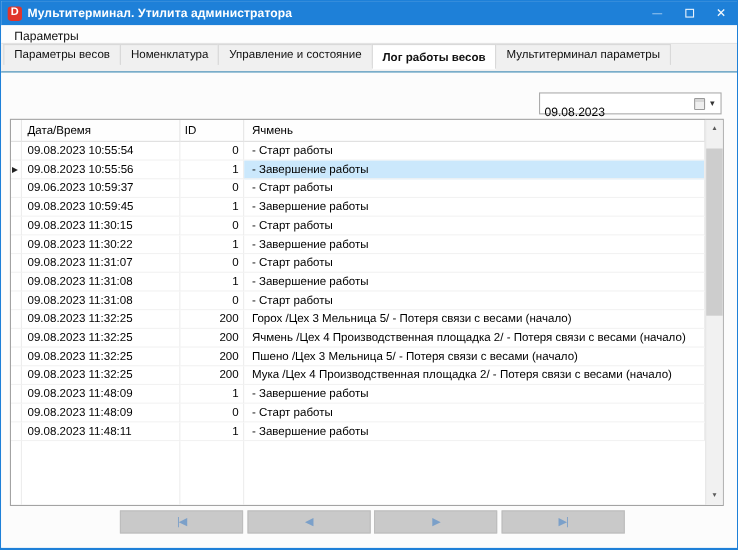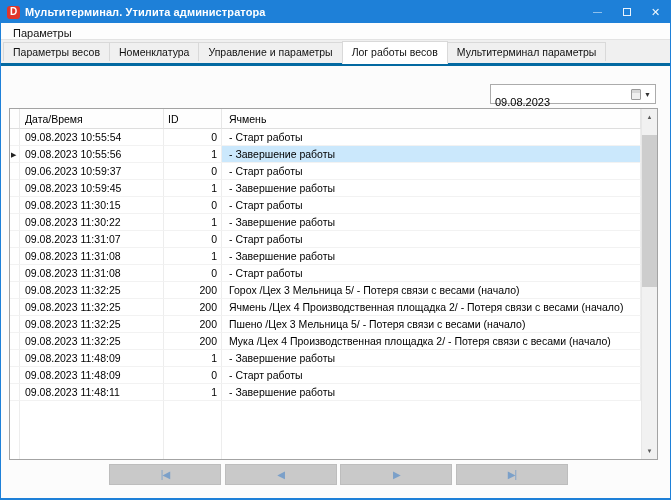--- a/index.html
+++ b/index.html
@@ -31,31 +31,32 @@
 
   
   .menubar{
     height:17px; background:#fdfdfd; border-bottom:1px solid #e3e3e3;
     display:flex; align-items:flex-end; padding-left:8px; flex:0 0 auto;
   }
   .menu-item{ font-size:11px; color:#111; padding:0 4px; }
 
   
   .tabstrip{
-    height:26px; background:#f0f0f0; border-bottom:3px solid #0369a1;
-    display:flex; align-items:center; padding-left:2px; flex:0 0 auto; position:relative;
+    height:26px; background:#f0f0f0; border-bottom:1px solid #0369a1;
+    display:flex; align-items:flex-start; padding-left:2px; flex:0 0 auto; position:relative;
   }
   .tab{
     height:19px; padding:0 9px; display:flex; align-items:center;
     font-size:10.5px; color:#111; background:#f0f0f0;
     border:1px solid #d9d9d9; border-bottom:none; margin-right:-1px; white-space:nowrap;
   }
   .tab.active{
     height:23px; background:#fff; position:relative; z-index:2; margin-bottom:-1px;
     border-bottom:1px solid #fff;
+    font-weight:bold;
   }
 
   
   .tabpage{ position:relative; flex:1; background:#fcfcfc; }
 
   
   .date-combo{
     position:absolute; top:18px; right:14px; width:166px; height:20px;
     background:#fff; border:1px solid #ababab; display:flex; align-items:center;
   }
@@ -138,21 +139,21 @@
     </div>
   </div>
 
   <div class="menubar">
     <div class="menu-item">Параметры</div>
   </div>
 
   <div class="tabstrip">
     <div class="tab">Параметры весов</div>
     <div class="tab">Номенклатура</div>
-    <div class="tab">Управление и параметры</div>
+    <div class="tab">Управление и состояние</div>
     <div class="tab active">Лог работы весов</div>
     <div class="tab">Мультитерминал параметры</div>
   </div>
 
   <div class="tabpage">
 
     <div class="date-combo">
       <div class="val">09.08.2023</div>
       <div class="cal-icon"></div>
       <div class="dd-arrow">▼</div>

